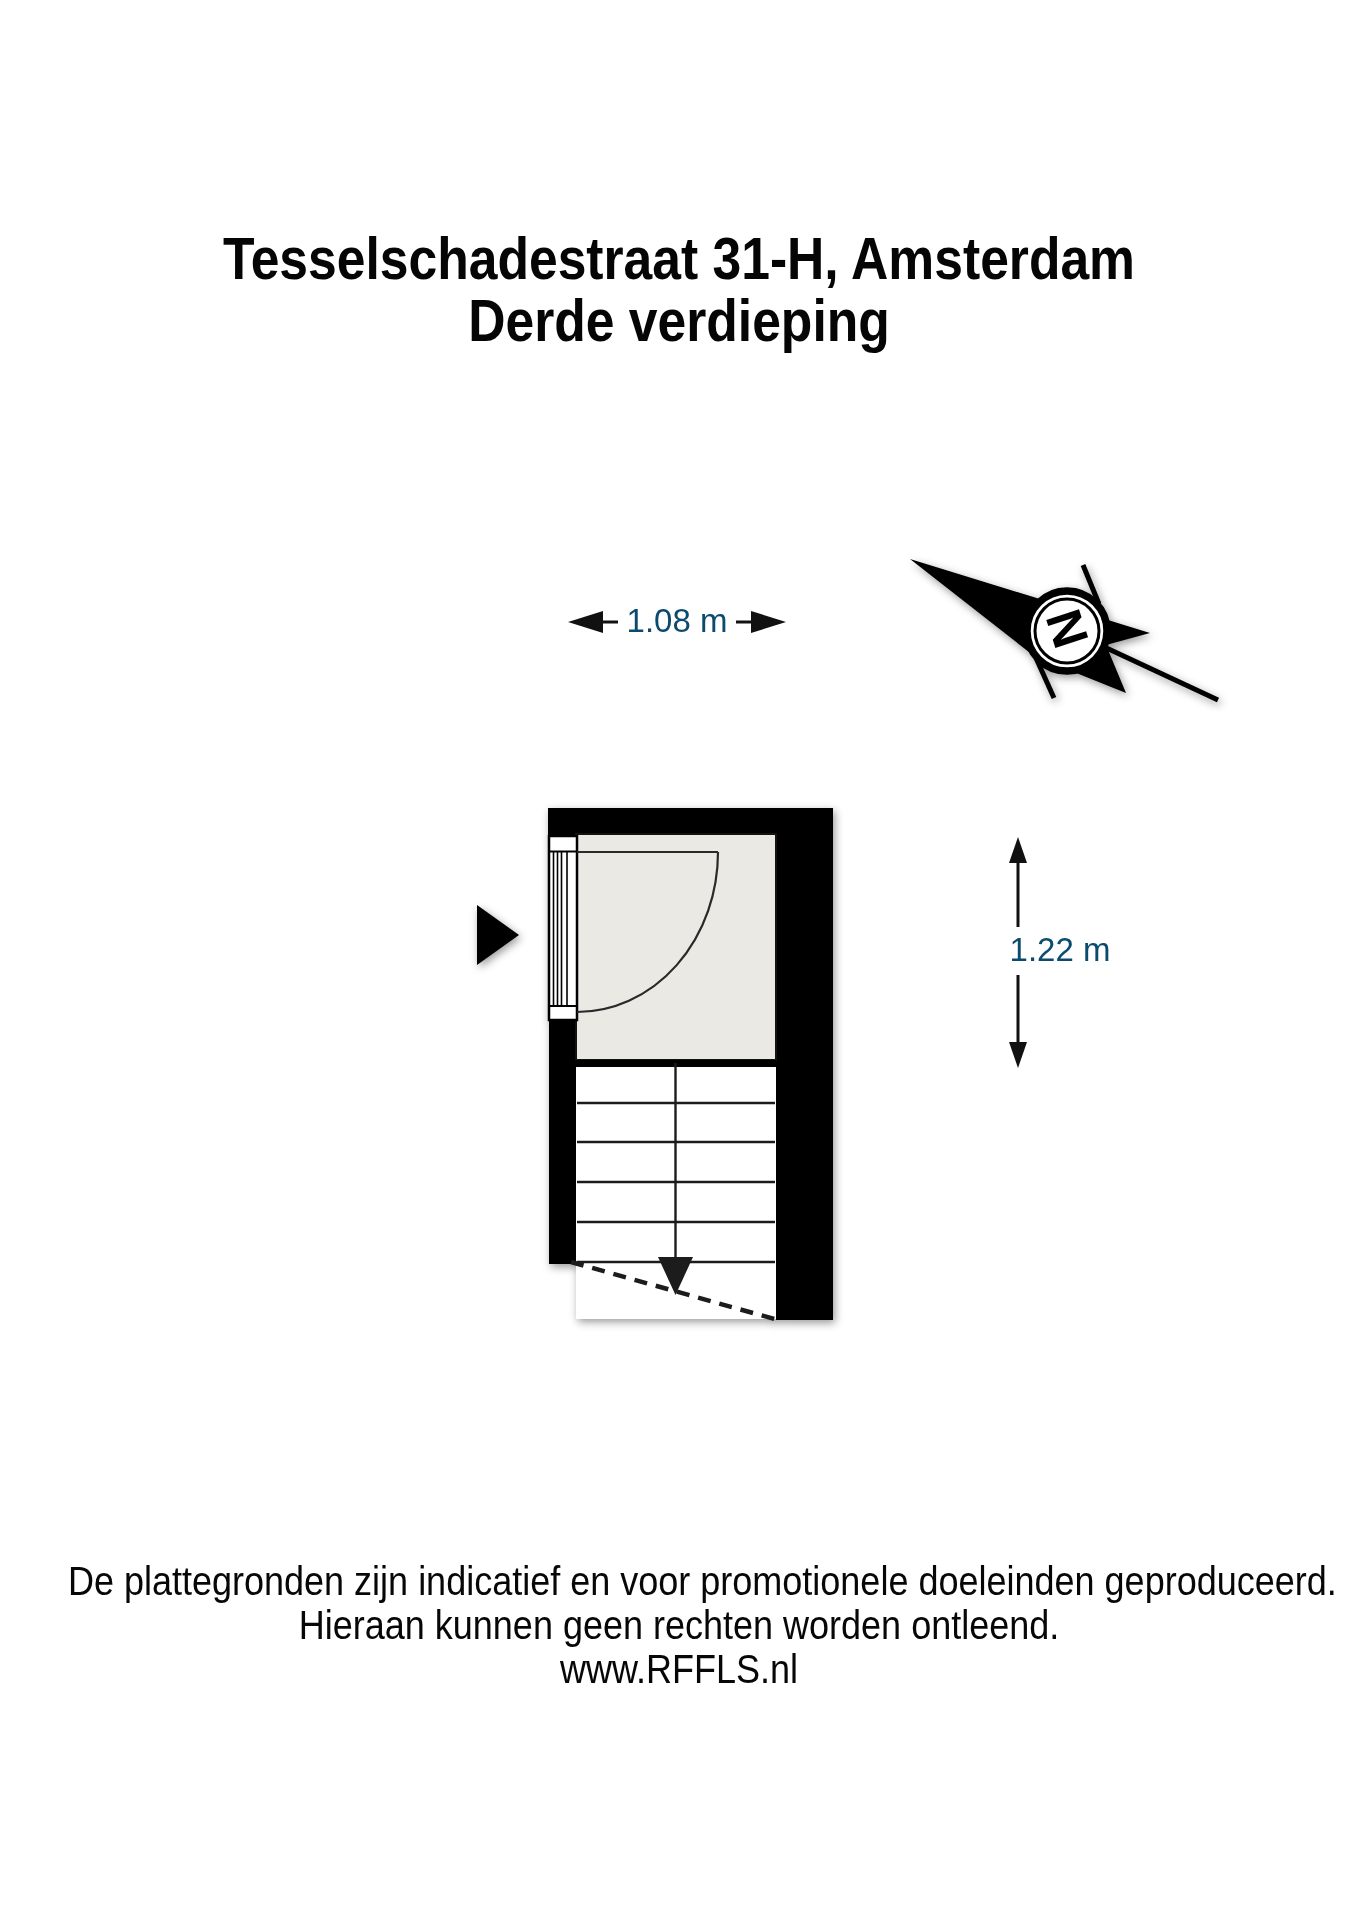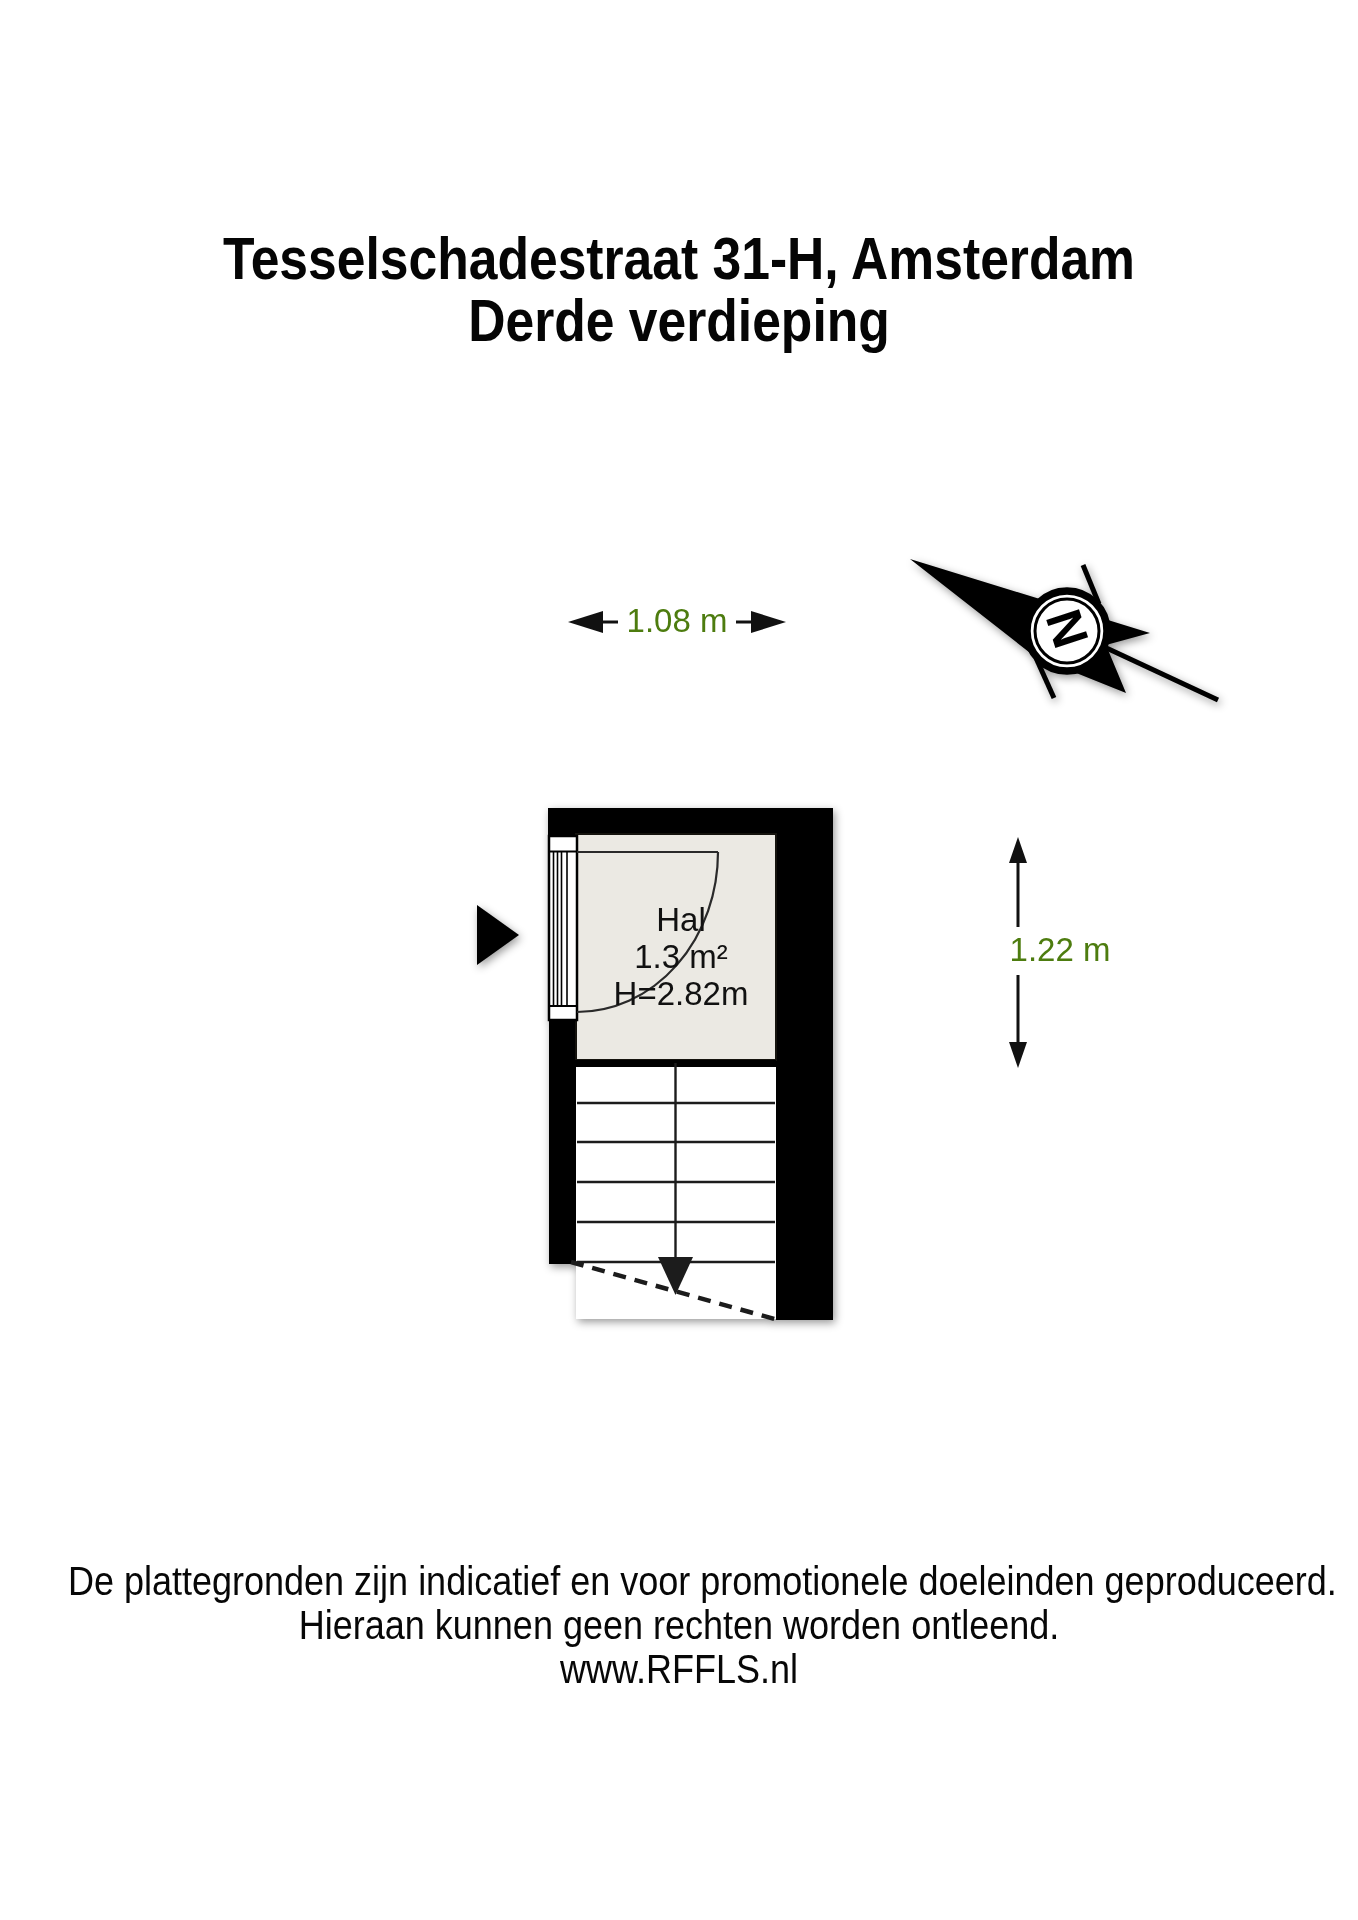--- a/index.html
+++ b/index.html
@@ -25,21 +25,21 @@
     font-size: 60px;
     line-height: 62px;
     transform: scaleX(0.86);
     color: #050505;
     white-space: nowrap;
   }
 
   .dim-label {
     position: absolute;
     font-size: 33px;
-    color: #4d7c0f;
+    color: #0c4a6e;
     transform: translate(-50%, -50%);
     white-space: nowrap;
   }
 
   .room-label {
     position: absolute;
     left: 681px;
     top: 901px;
     transform: translateX(-50%);
     text-align: center;
@@ -140,25 +140,20 @@
         <line x1="675.5" y1="1063" x2="675.5" y2="1258" stroke="#1c1c1c" stroke-width="2.4"></line>
         <polygon points="658,1257 693,1257 675.5,1295" fill="#1c1c1c"></polygon>
         <line x1="571" y1="1262" x2="778" y2="1320" stroke="#1c1c1c" stroke-width="4.5" stroke-dasharray="13 9"></line>
       </g>
     </g>
   </svg>
 
   <div class="dim-label" style="left:677px; top:621px;">1.08 m</div>
   <div class="dim-label" style="left:1060px; top:950px;">1.22 m</div>
 
-  <div class="room-label">
-    <div>Hal</div>
-    <div>1.3 m²</div>
-    <div>H=2.82m</div>
-  </div>
 
   <div class="north-letter">N</div>
 
   <div class="disclaimer">
     <div>De plattegronden zijn indicatief en voor promotionele doeleinden geproduceerd.</div>
     <div>Hieraan kunnen geen rechten worden ontleend.</div>
     <div>www.RFFLS.nl</div>
   </div>
 
 </div>

